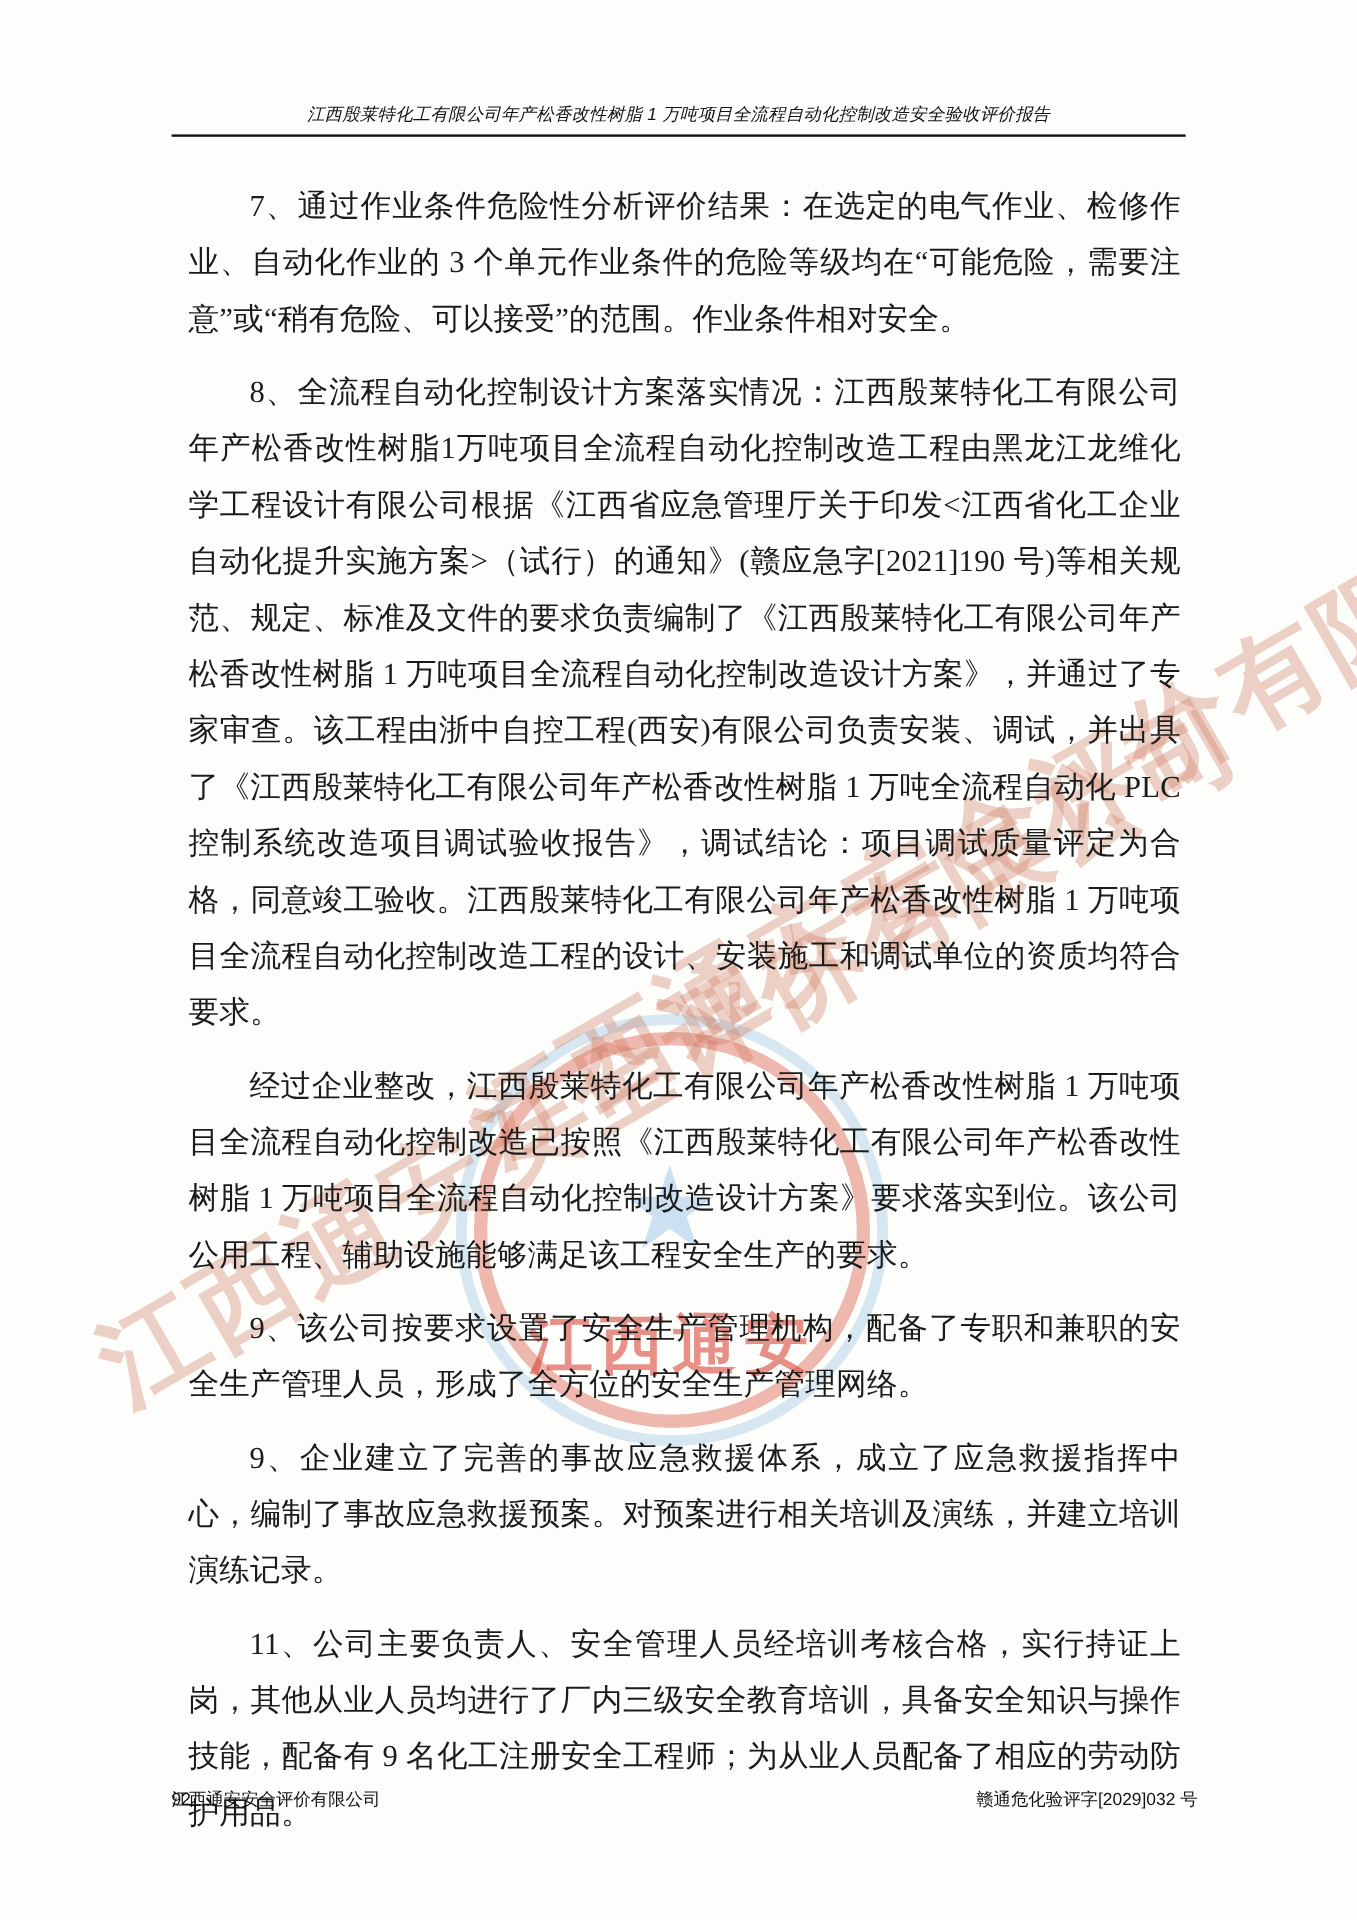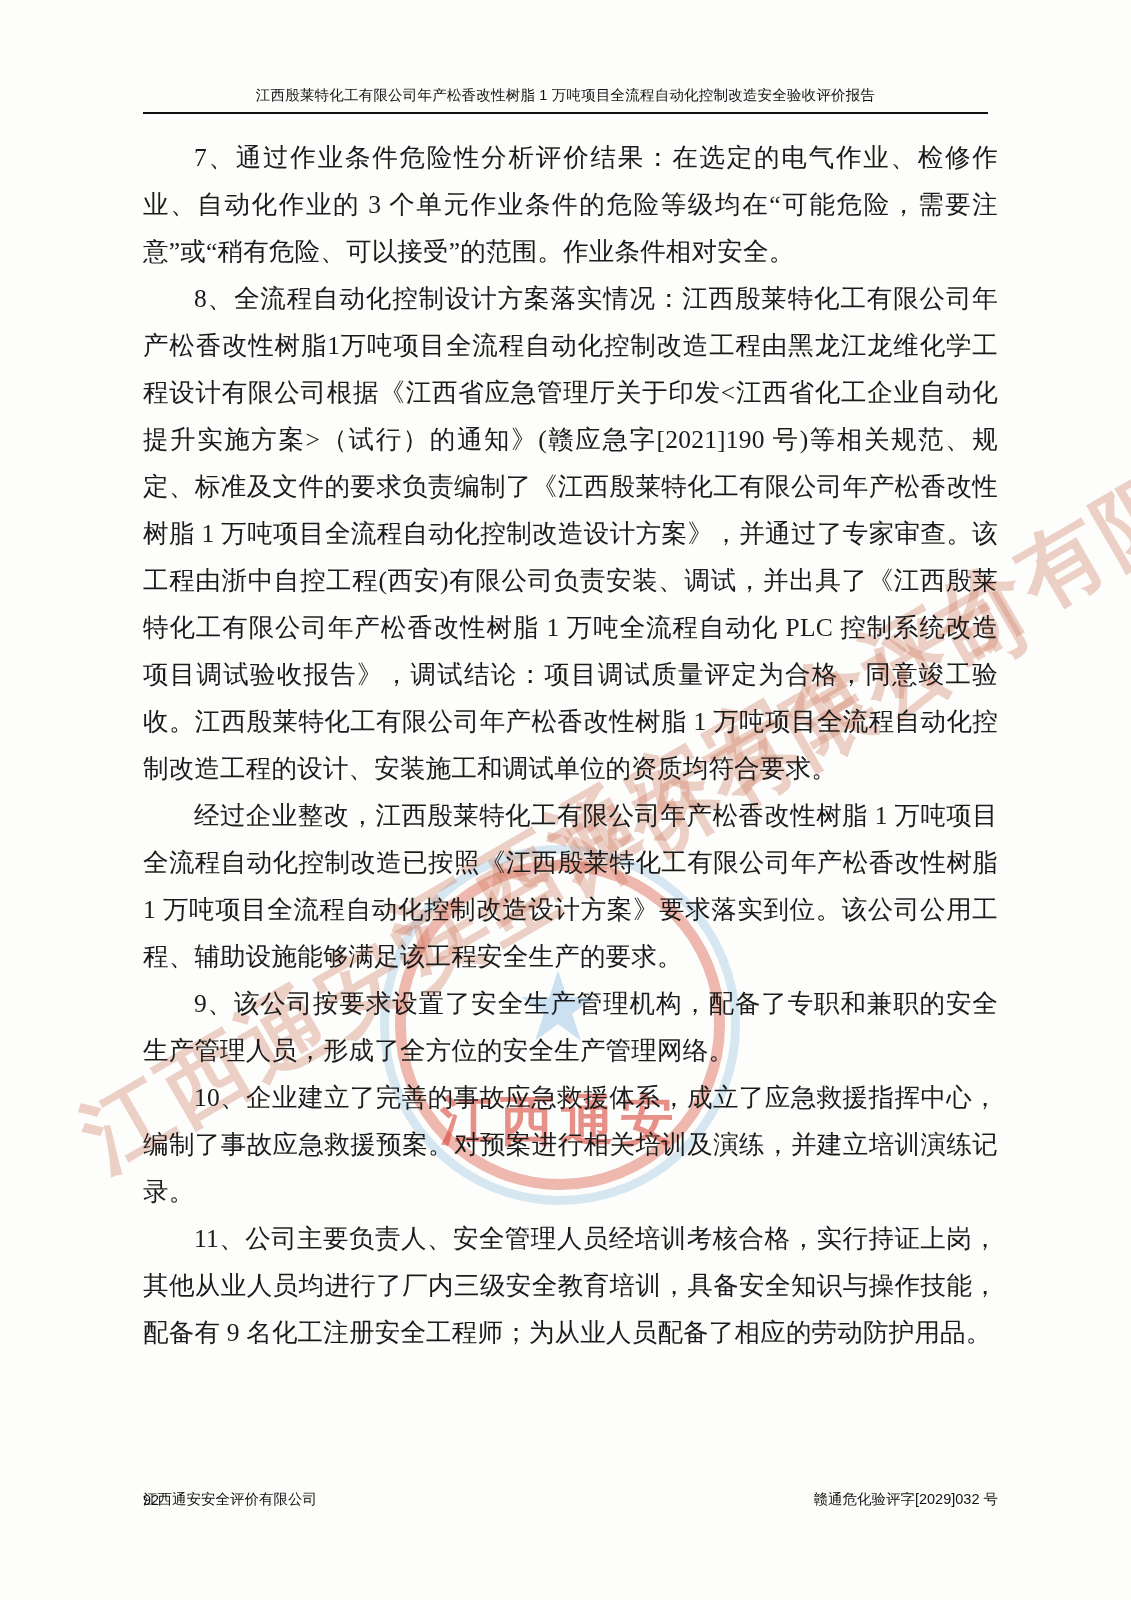--- a/index.html
+++ b/index.html
@@ -98,35 +98,36 @@
     top: 86px;
     width: 845px;
     text-align: center;
   }
   .header-title {
     font-family: "Liberation Sans", sans-serif;
     font-size: 14.5px;
     color: #111;
     letter-spacing: 0.2px;
     white-space: nowrap;
+    font-style: italic;
   }
   .header-rule {
     margin-top: 7px;
     border-bottom: 2px solid #111;
   }
 
   
   .content {
     position: absolute;
     left: 143px;
     top: 134px;
     width: 855px;
   }
   p.para {
-    margin: 0;
+    margin: 14px;
     font-size: 25.5px;
     line-height: 47px;
     color: #1b1b1b;
     text-align: justify;
     text-justify: inter-ideograph;
     text-indent: 2em;
     letter-spacing: 0.2px;
   }
   p.para + p.para {
     margin-top: 0px;
@@ -173,21 +174,21 @@
   <div class="header">
     <div class="header-title">江西殷莱特化工有限公司年产松香改性树脂 1 万吨项目全流程自动化控制改造安全验收评价报告</div>
     <div class="header-rule"></div>
   </div>
 
   <div class="content">
     <p class="para">7、通过作业条件危险性分析评价结果：在选定的电气作业、检修作业、自动化作业的 3 个单元作业条件的危险等级均在“可能危险，需要注意”或“稍有危险、可以接受”的范围。作业条件相对安全。</p>
     <p class="para">8、全流程自动化控制设计方案落实情况：江西殷莱特化工有限公司年产松香改性树脂1万吨项目全流程自动化控制改造工程由黑龙江龙维化学工程设计有限公司根据《江西省应急管理厅关于印发&lt;江西省化工企业自动化提升实施方案&gt;（试行）的通知》(赣应急字[2021]190 号)等相关规范、规定、标准及文件的要求负责编制了《江西殷莱特化工有限公司年产松香改性树脂 1 万吨项目全流程自动化控制改造设计方案》，并通过了专家审查。该工程由浙中自控工程(西安)有限公司负责安装、调试，并出具了《江西殷莱特化工有限公司年产松香改性树脂 1 万吨全流程自动化 PLC 控制系统改造项目调试验收报告》，调试结论：项目调试质量评定为合格，同意竣工验收。江西殷莱特化工有限公司年产松香改性树脂 1 万吨项目全流程自动化控制改造工程的设计、安装施工和调试单位的资质均符合要求。</p>
     <p class="para">经过企业整改，江西殷莱特化工有限公司年产松香改性树脂 1 万吨项目全流程自动化控制改造已按照《江西殷莱特化工有限公司年产松香改性树脂 1 万吨项目全流程自动化控制改造设计方案》要求落实到位。该公司公用工程、辅助设施能够满足该工程安全生产的要求。</p>
     <p class="para">9、该公司按要求设置了安全生产管理机构，配备了专职和兼职的安全生产管理人员，形成了全方位的安全生产管理网络。</p>
-    <p class="para">10、企业建立了完善的事故应急救援体系，成立了应急救援指挥中心，编制了事故应急救援预案。对预案进行相关培训及演练，并建立培训演练记录。</p>
+    <p class="para">9、企业建立了完善的事故应急救援体系，成立了应急救援指挥中心，编制了事故应急救援预案。对预案进行相关培训及演练，并建立培训演练记录。</p>
     <p class="para">11、公司主要负责人、安全管理人员经培训考核合格，实行持证上岗，其他从业人员均进行了厂内三级安全教育培训，具备安全知识与操作技能，配备有 9 名化工注册安全工程师；为从业人员配备了相应的劳动防护用品。</p>
   </div>
 
   <div class="footer">
     <div class="footer-left">江西通安安全评价有限公司</div>
     <div class="footer-center">92</div>
     <div class="footer-right">赣通危化验评字[2029]032 号</div>
   </div>
 
 </div>

